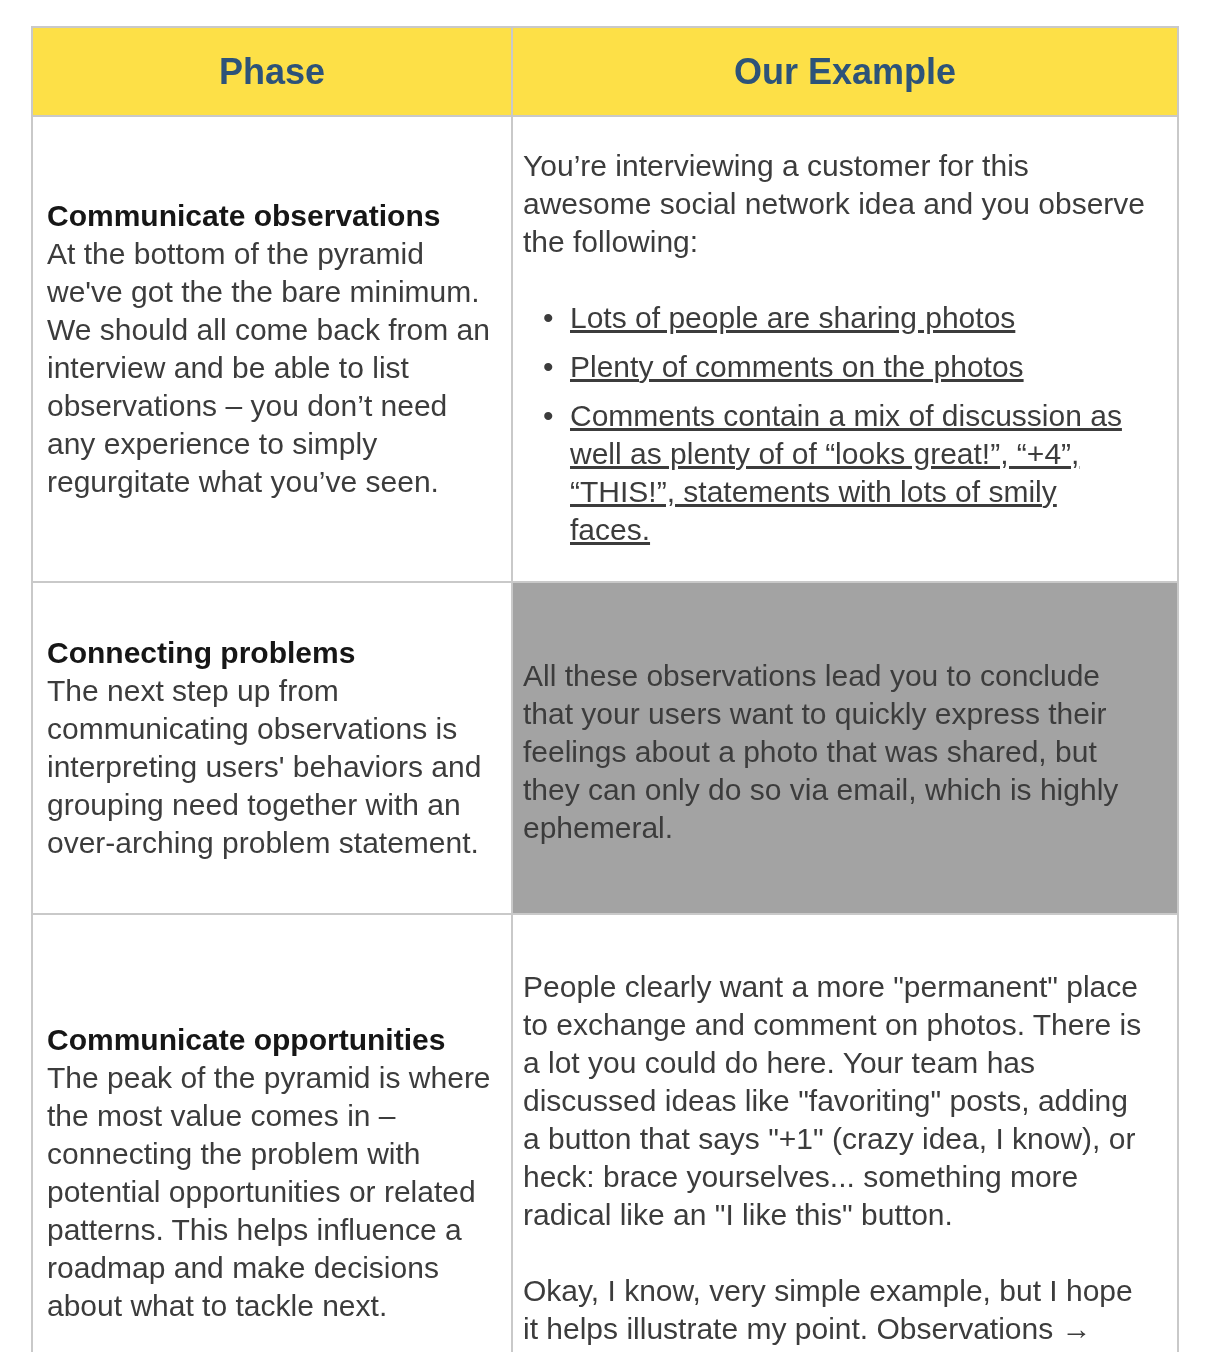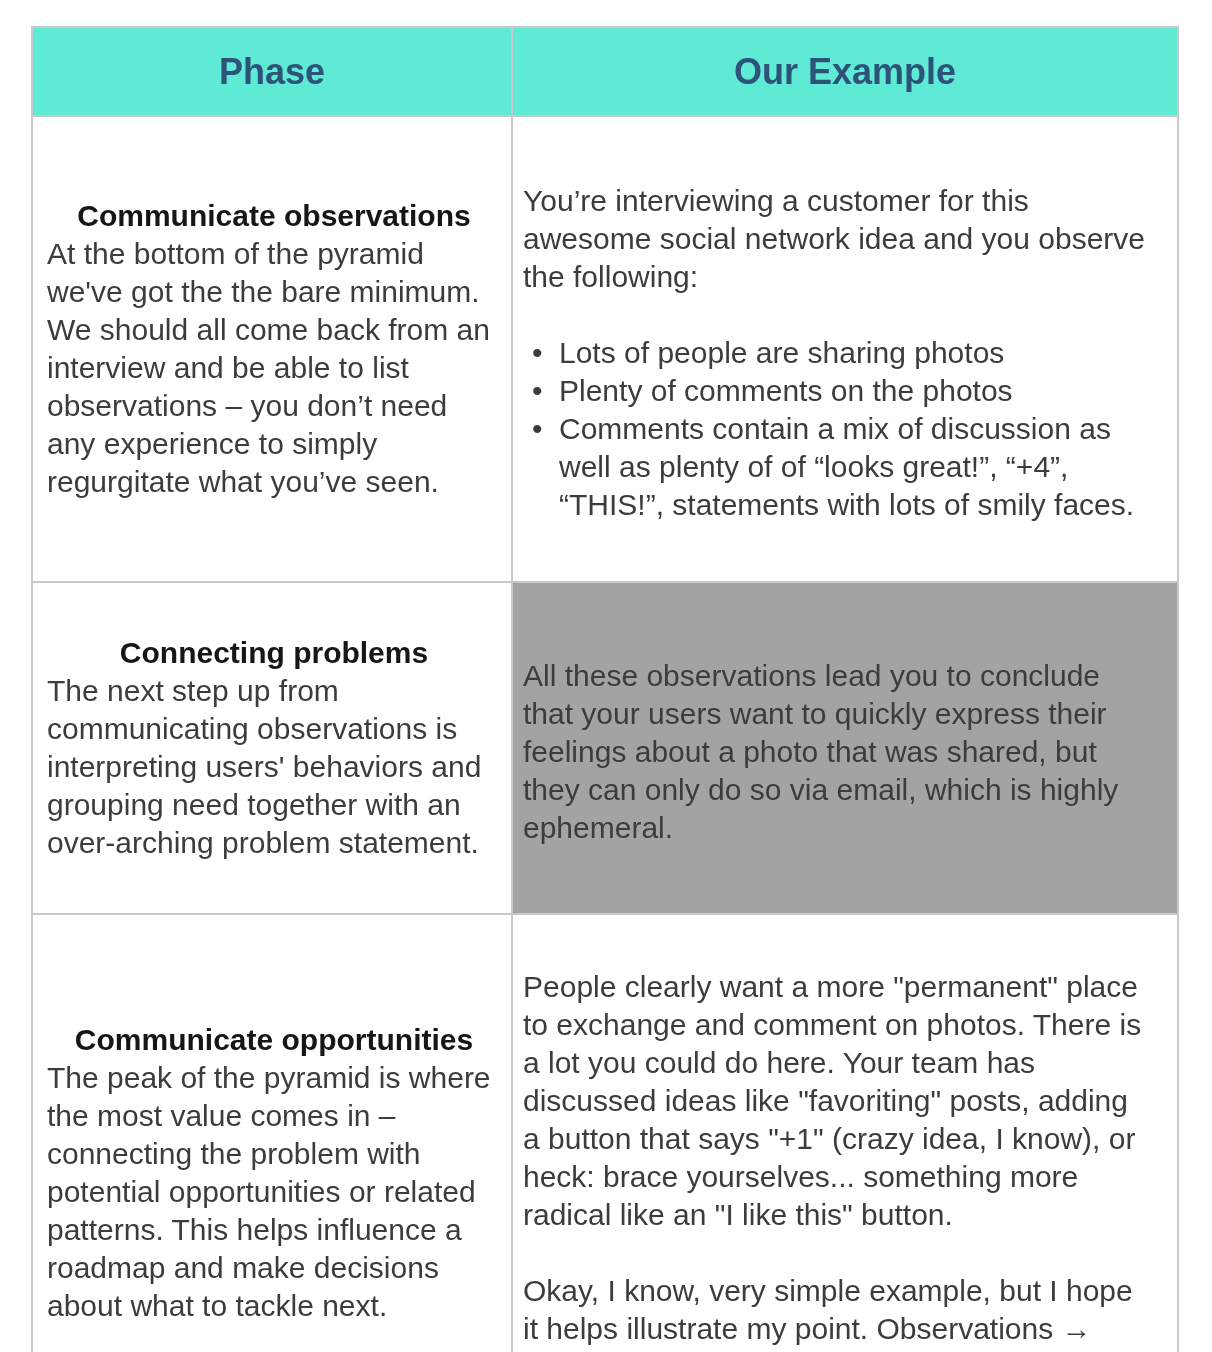--- a/index.html
+++ b/index.html
@@ -18,21 +18,21 @@
     border-collapse: collapse;
     table-layout: fixed;
   }
   .phase-table th,
   .phase-table td {
     border: 2px solid #c9c9c9;
     vertical-align: middle;
     overflow: hidden;
   }
   .phase-table th {
-    background: #5eead4;
+    background: #fde047;
     color: #2d5379;
     font-size: 36px;
     font-weight: bold;
     text-align: center;
     height: 87px;
     padding: 0;
   }
   .phase-table td {
     font-size: 30px;
     line-height: 38px;
@@ -42,32 +42,32 @@
   td.phase-cell { padding: 20px 10px 20px 14px; }
   td.example-cell { padding: 20px 28px 12px 10px; }
   tr.row-1 td { height: 424px; }
   tr.row-2 td { height: 290px; }
   tr.row-3 td { height: 476px; }
   td.cream { background: #a3a3a3; }
   .cell-title {
     margin: 0;
     font-weight: bold;
     color: #161616;
-    text-align: center;
   }
   .cell-text { margin: 0; }
   .gap-top { margin-top: 38px; }
   ul.bullets {
     list-style: none;
     margin: 38px 0 0 0;
     padding: 0 0 0 36px;
   }
   ul.bullets li {
     position: relative;
-    margin: 0;
+    margin: 11px;
+    text-decoration: underline;
   }
   ul.bullets li::before {
     content: "\2022";
     position: absolute;
     left: -27px;
     top: 0;
     color: #3c3c3c;
   }
 </style>
 </head>

